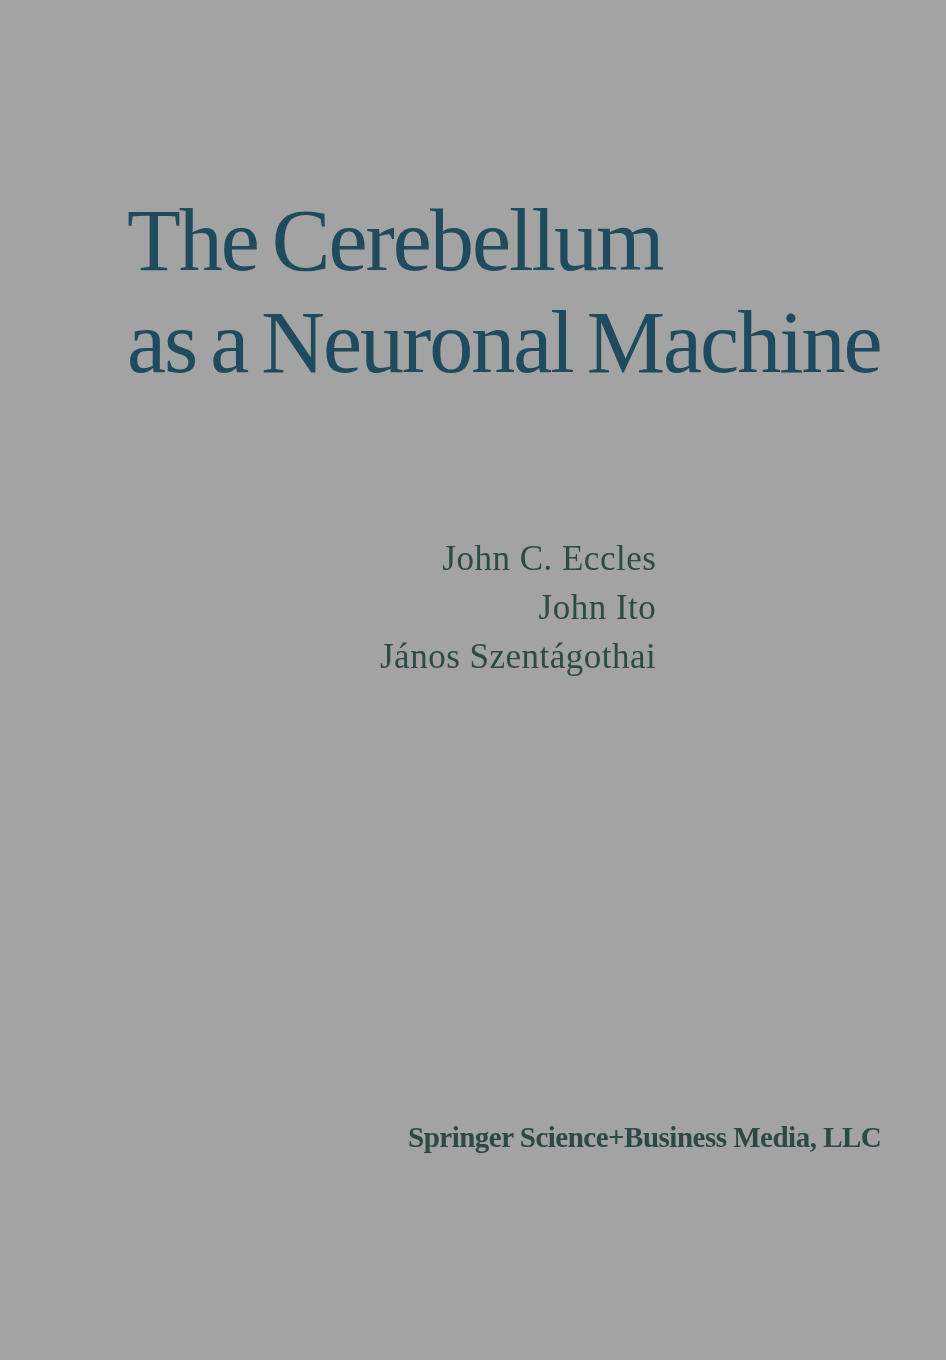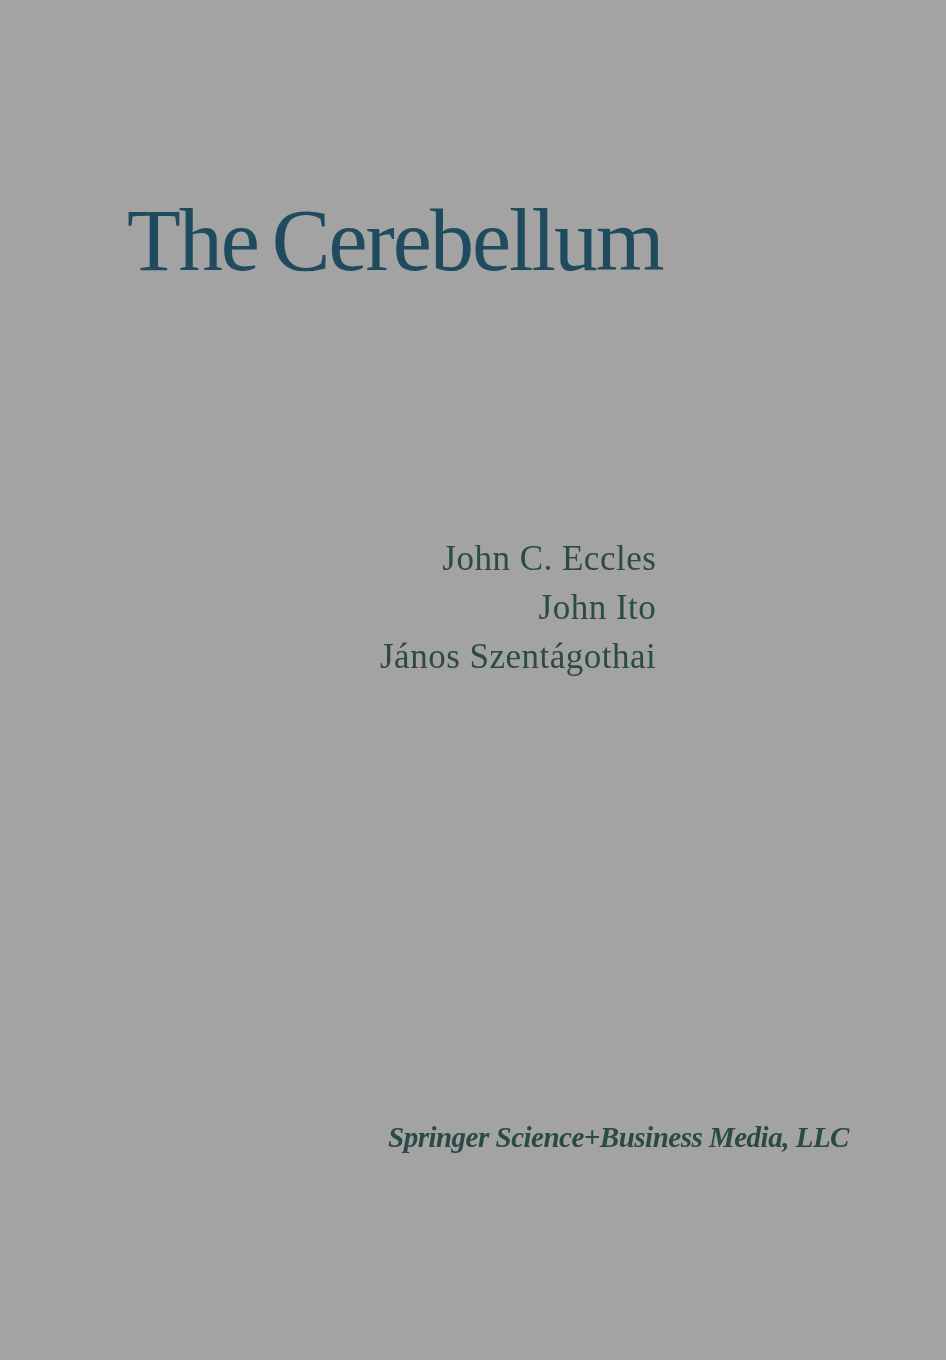--- a/index.html
+++ b/index.html
@@ -37,39 +37,39 @@
     top: 534px;
   }
   .author-name {
     font-size: 35px;
     line-height: 49px;
     letter-spacing: 0.5px;
     white-space: nowrap;
   }
   .publisher-block {
     position: absolute;
-    left: 388px;
+    left: 408px;
     top: 1120px;
-    font-style: italic;
   }
   .publisher-name {
     font-size: 29px;
     line-height: 34px;
     font-weight: 700;
     letter-spacing: -0.5px;
     white-space: nowrap;
   }
 </style>
 </head>
 <body>
 
 <div class="cover" style="background-color: #a3a3a3;">
 
   <div class="title-block" style="color: rgb(30, 76, 94);">
     <div class="title-line">The Cerebellum</div>
+    <div class="title-line">as a Neuronal Machine</div>
   </div>
 
   <div class="authors-block" style="color: rgb(44, 75, 69); text-align: right;">
     <div class="author-name">John C. Eccles</div>
     <div class="author-name">John Ito</div>
     <div class="author-name">János Szentágothai</div>
   </div>
 
   <div class="publisher-block" style="color: rgb(43, 74, 69);">
     <div class="publisher-name">Springer Science+Business Media, LLC</div>

